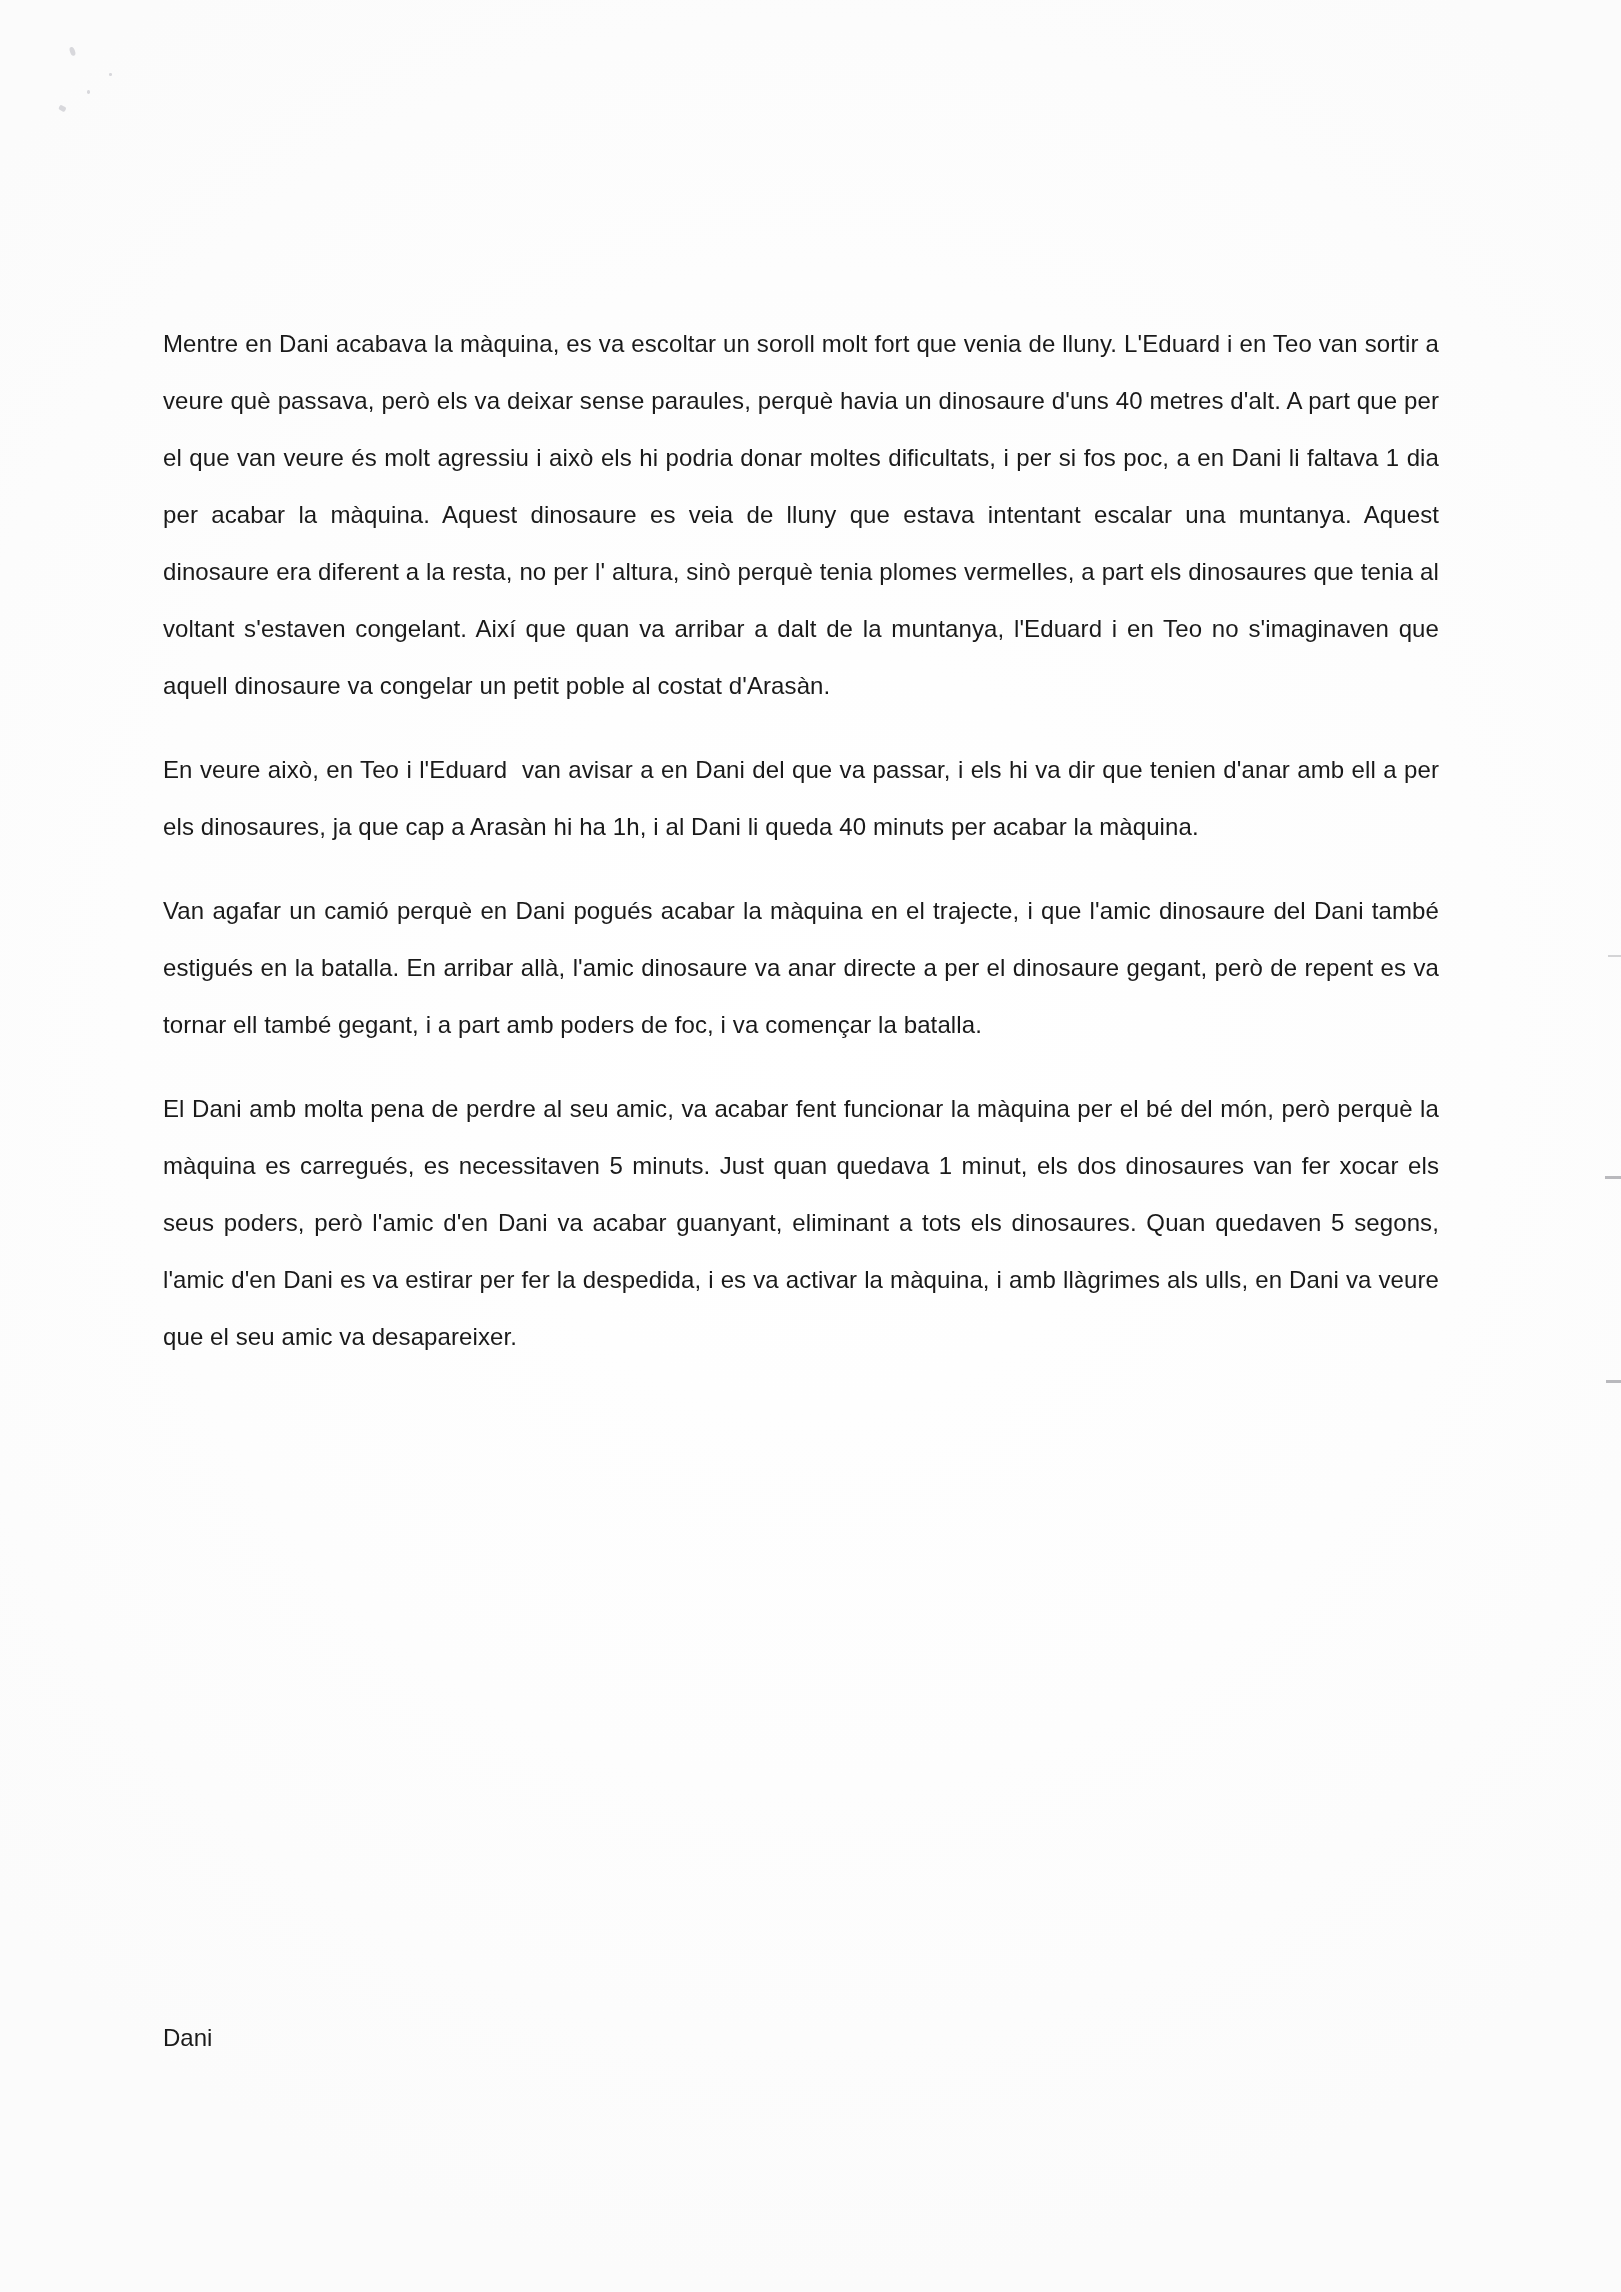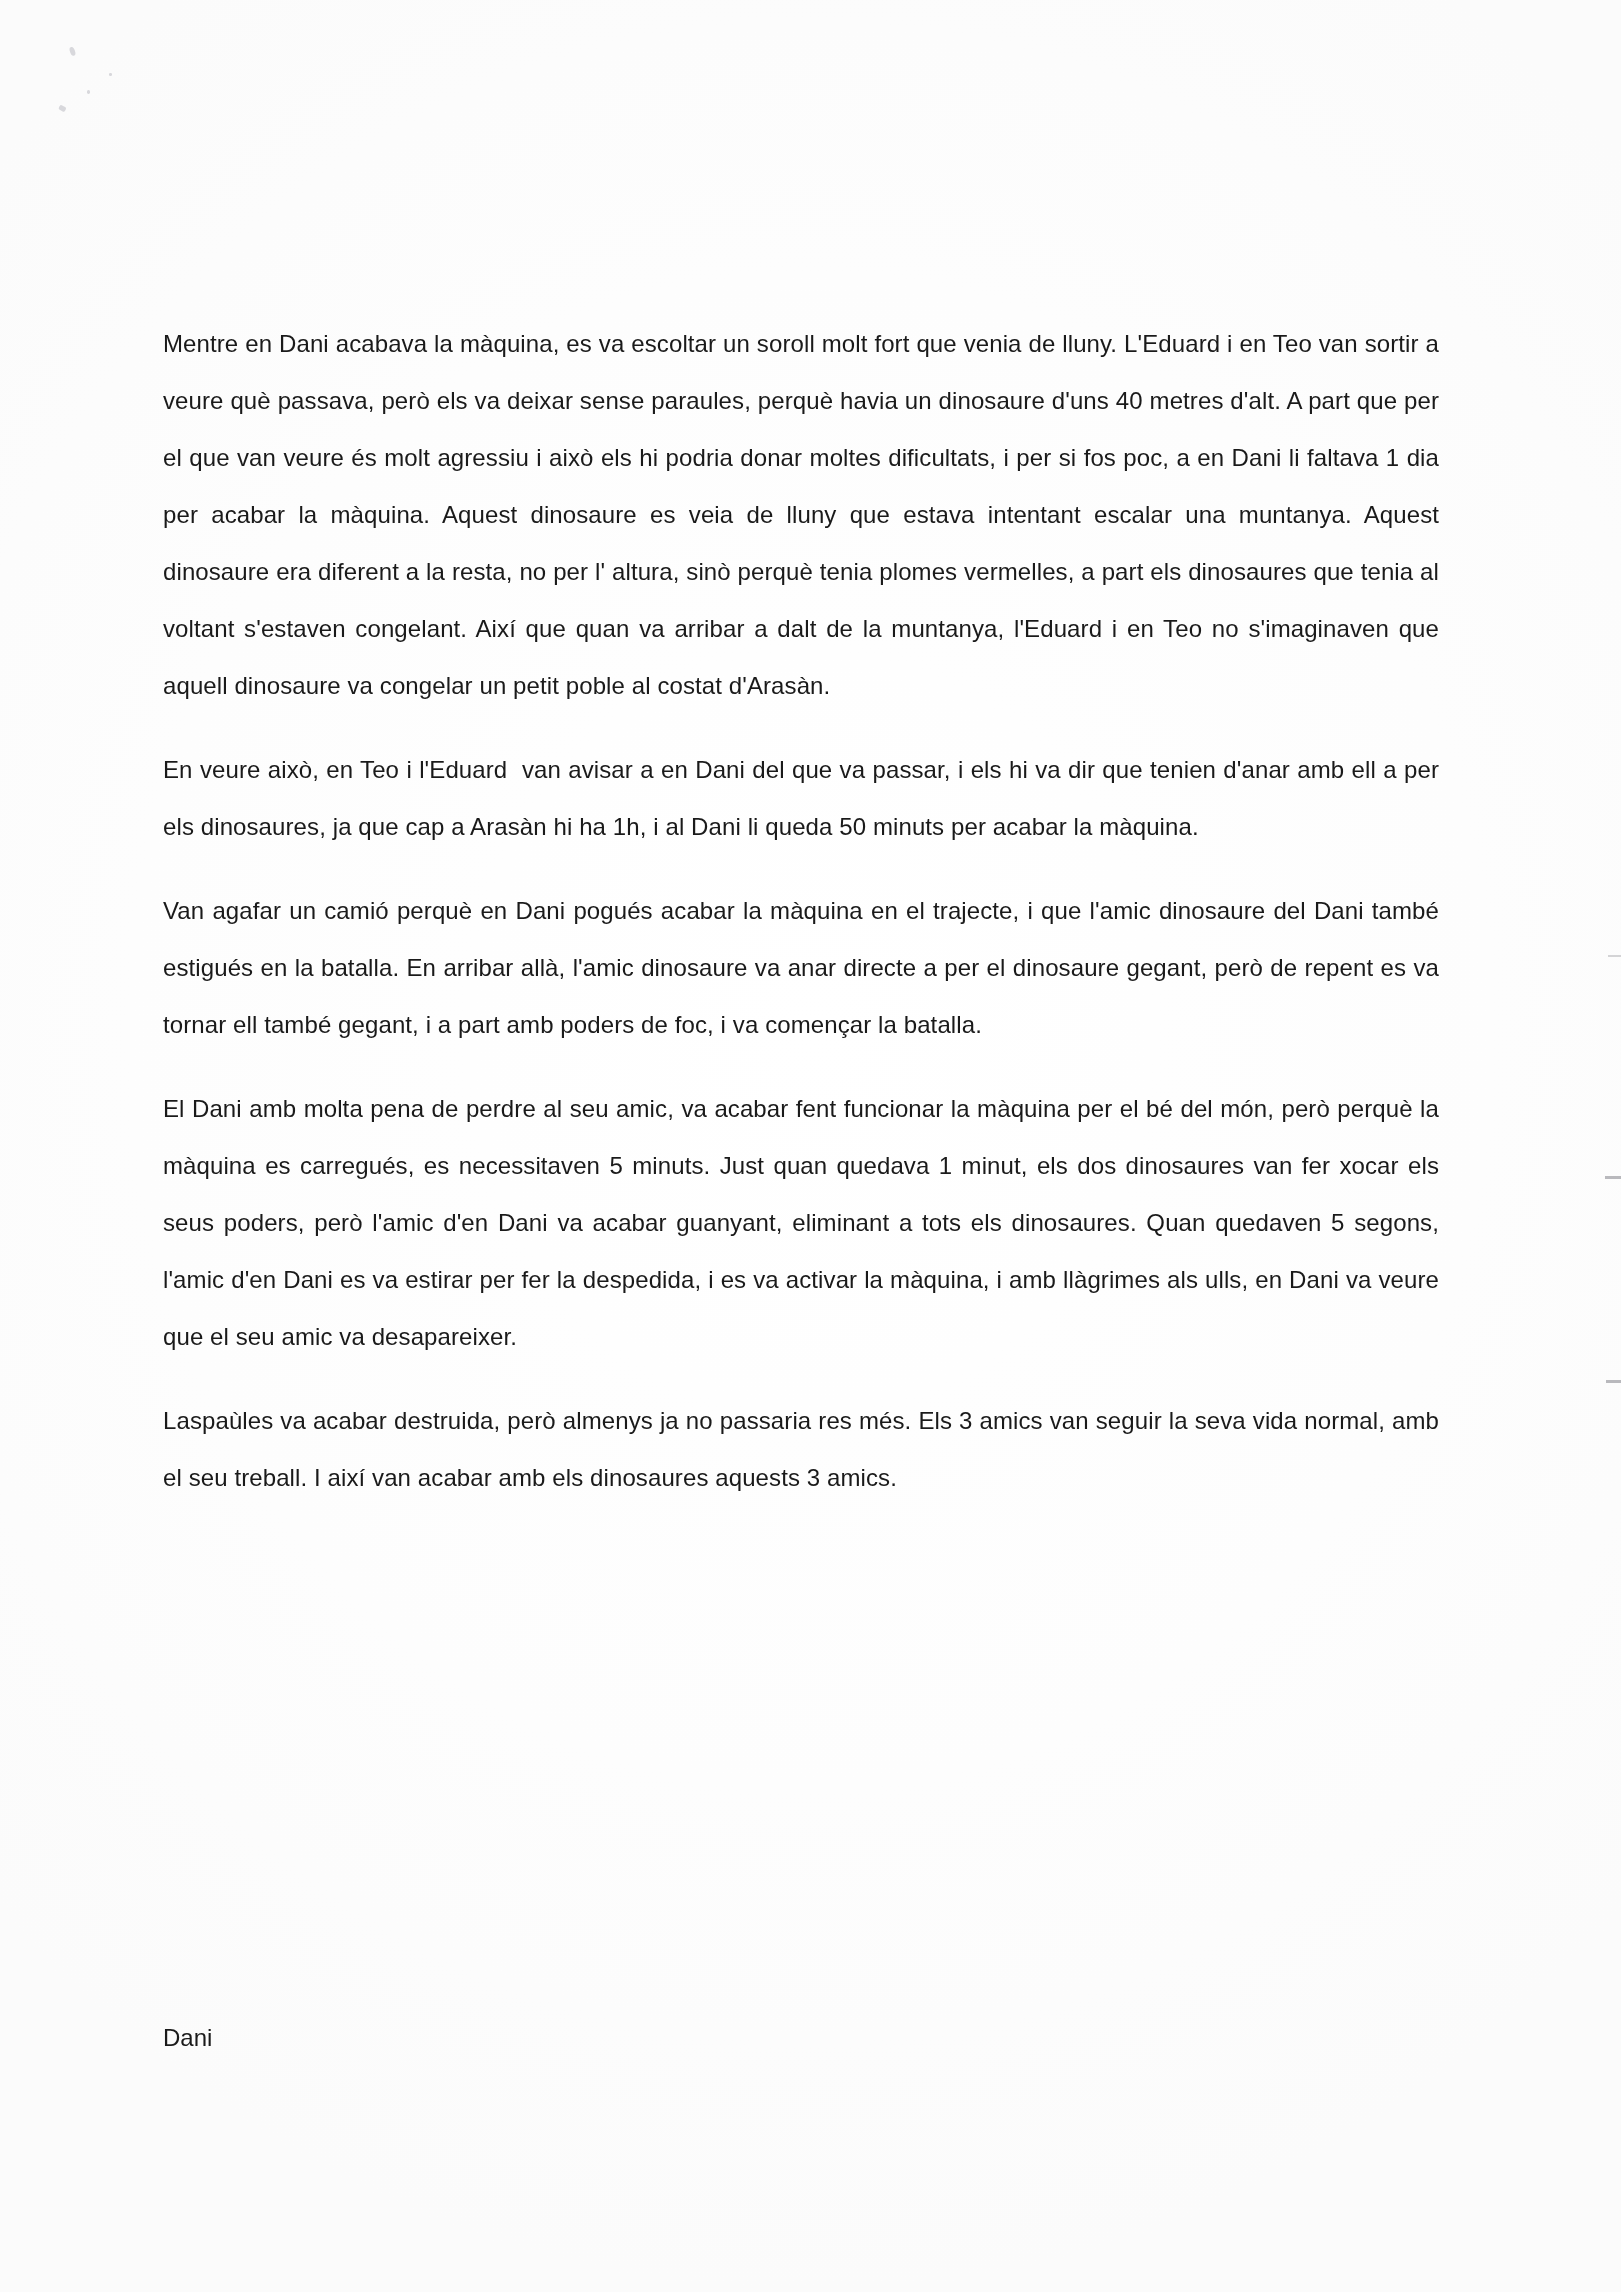--- a/index.html
+++ b/index.html
@@ -90,22 +90,21 @@
   <span class="speckle sp2"></span>
   <span class="speckle sp3"></span>
   <span class="speckle sp4"></span>
 
   <span class="margin-tick tick3"></span>
   <span class="margin-tick tick1"></span>
   <span class="margin-tick tick2"></span>
 
   <div id="text-block">
     <p class="para"><span>Mentre en Dani acabava la màquina, es va escoltar un soroll molt fort que venia de lluny. L'Eduard i en Teo van sortir a veure què passava, però els va deixar sense paraules, perquè havia un dinosaure d'uns 40 metres d'alt. A part que per el que van veure és molt agressiu i això els hi podria donar moltes dificultats, i per si fos poc, a en Dani li faltava 1 dia per acabar la màquina. Aquest dinosaure es veia de lluny que estava intentant escalar una muntanya. Aquest dinosaure era diferent a la resta, no per l' altura, sinò perquè tenia plomes vermelles, a part els dinosaures que tenia al voltant s'estaven congelant. Així que quan va arribar a dalt de la muntanya, l'Eduard i en Teo no s'imaginaven que aquell dinosaure va congelar un petit poble al costat d'Arasàn.</span></p>
-    <p class="para"><span>En veure això, en Teo i l'Eduard  van avisar a en Dani del que va passar, i els hi va dir que tenien d'anar amb ell a per els dinosaures, ja que cap a Arasàn hi ha 1h, i al Dani li queda 50 minuts per acabar la màquina.</span></p>
+    <p class="para"><span>En veure això, en Teo i l'Eduard  van avisar a en Dani del que va passar, i els hi va dir que tenien d'anar amb ell a per els dinosaures, ja que cap a Arasàn hi ha 1h, i al Dani li queda 40 minuts per acabar la màquina.</span></p>
     <p class="para"><span>Van agafar un camió perquè en Dani pogués acabar la màquina en el trajecte, i que l'amic dinosaure del Dani també estigués en la batalla. En arribar allà, l'amic dinosaure va anar directe a per el dinosaure gegant, però de repent es va tornar ell també gegant, i a part amb poders de foc, i va començar la batalla.</span></p>
     <p class="para"><span>El Dani amb molta pena de perdre al seu amic, va acabar fent funcionar la màquina per el bé del món, però perquè la màquina es carregués, es necessitaven 5 minuts. Just quan quedava 1 minut, els dos dinosaures van fer xocar els seus poders, però l'amic d'en Dani va acabar guanyant, eliminant a tots els dinosaures. Quan quedaven 5 segons, l'amic d'en Dani es va estirar per fer la despedida, i es va activar la màquina, i amb llàgrimes als ulls, en Dani va veure que el seu amic va desapareixer.</span></p>
-    <p class="para"><span>Laspaùles va acabar destruida, però almenys ja no passaria res més. Els 3 amics van seguir la seva vida normal, amb el seu treball. I així van acabar amb els dinosaures aquests 3 amics.</span></p>
   </div>
 
   <div id="signature">Dani</div>
 
 </div>
 
 
 </body></html>

